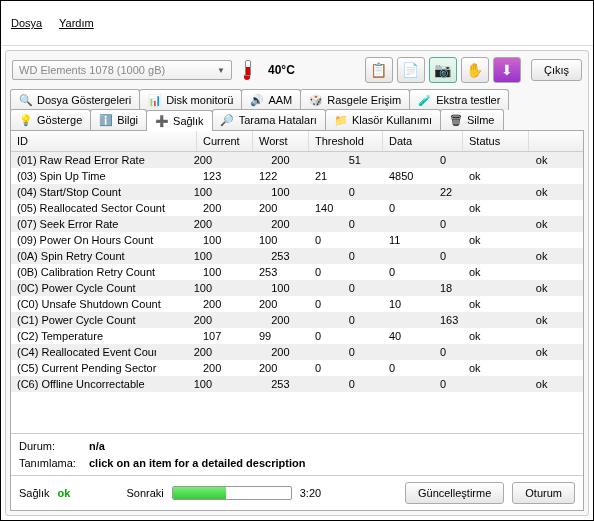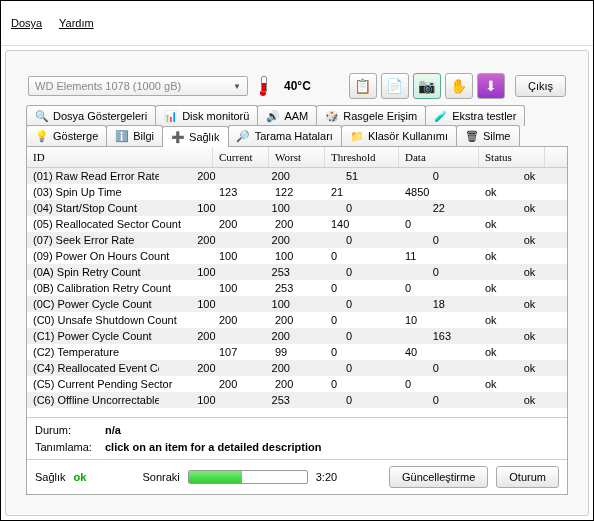--- a/index.html
+++ b/index.html
@@ -1,38 +1,38 @@
 <!DOCTYPE html>
 <html><head>
 <meta charset="utf-8">
 <style>
 * { box-sizing: border-box; margin: 0; padding: 0; }
 body { font-family: Tahoma, Arial, sans-serif; font-size: 11px; background: #000; width: 594px; height: 521px; overflow: hidden; }
 .window { background: #fff; width: 594px; height: 521px; border: 1px solid #000; display: flex; flex-direction: column; }
 .menubar { padding: 16px 10px; border-bottom: 1px solid #ddd; }
 .menubar span { margin-right: 14px; text-decoration: underline; cursor: default; }
-.content { border: 1px solid #ccc; margin: 4px; border-radius: 3px; padding: 20px; flex: 1; display: flex; flex-direction: column; background: #f8f8f8; }
+.content { border: 1px solid #ccc; margin: 4px; border-radius: 3px; padding: 4px; flex: 1; display: flex; flex-direction: column; background: #f8f8f8; }
 .toprow { display: flex; align-items: center; gap: 4px; padding: 2px 2px 6px 2px; }
 .combo { flex: 0 0 220px; border: 1px solid #aaa; border-radius: 2px; background: linear-gradient(#fff,#eee); padding: 3px 6px; color: #888; display: flex; justify-content: space-between; align-items: center; }
 .combo .arrow { color: #555; font-size: 8px; }
 .temp { display: flex; align-items: center; gap: 16px; margin-left: 6px; font-weight: bold; font-size: 12px; }
 .therm { width: 10px; height: 20px; position: relative; }
 .therm::before { content:""; position:absolute; bottom:0; left:2px; width:6px; height:6px; background:#d00; border-radius:50%; }
 .therm::after { content:""; position:absolute; bottom:4px; left:3px; width:4px; height:14px; background:linear-gradient(#fff 40%, #d00 40%); border:1px solid #888; border-radius:2px 2px 0 0; }
 .spacer { flex: 1; }
 .iconbtn { width: 28px; height: 26px; border: 1px solid #aaa; border-radius: 3px; background: linear-gradient(#fff,#e6e6e6); display: flex; align-items: center; justify-content: center; font-size: 14px; cursor: default; }
 .iconbtn.active { border-color: #5a9; background: linear-gradient(#eaf8ee,#cfeedd); }
 .btn { border: 1px solid #aaa; border-radius: 3px; background: linear-gradient(#fff,#e6e6e6); padding: 4px 12px; cursor: default; }
 .tabrow { display: flex; }
 .tab { border: 1px solid #aaa; border-bottom: none; border-radius: 3px 3px 0 0; background: linear-gradient(#fff,#eee); padding: 3px 8px; display: flex; align-items: center; gap: 4px; margin-right: -1px; position: relative; cursor: default; }
 .tab.active { background: #fff; z-index: 2; top: 1px; font-weight: normal; }
 .tabicon { width: 14px; height: 14px; display: inline-flex; align-items: center; justify-content: center; font-size: 11px; }
 .tabcontent { border: 1px solid #aaa; background: #fff; flex: 1; display: flex; flex-direction: column; overflow: hidden; }
 .tableheader { display: flex; background: linear-gradient(#fdfdfd,#efefef); border-bottom: 1px solid #ccc; }
-.tableheader div { padding: 4px 6px; border-right: 1px solid #ddd; font-family: Liberation Serif, serif; }
+.tableheader div { padding: 4px 6px; border-right: 1px solid #ddd; }
 .tablewrap { overflow-y: scroll; flex: 1; }
 .row { display: flex; }
 .row.even { background: #efefef; gap: 32px; }
 .row div { padding: 2px 6px; white-space: nowrap; overflow: hidden; }
 .c-id { width: 186px; }
 .c-cur { width: 56px; }
 .c-wor { width: 56px; }
 .c-thr { width: 74px; }
 .c-dat { width: 80px; }
 .c-sta { width: 66px; }

